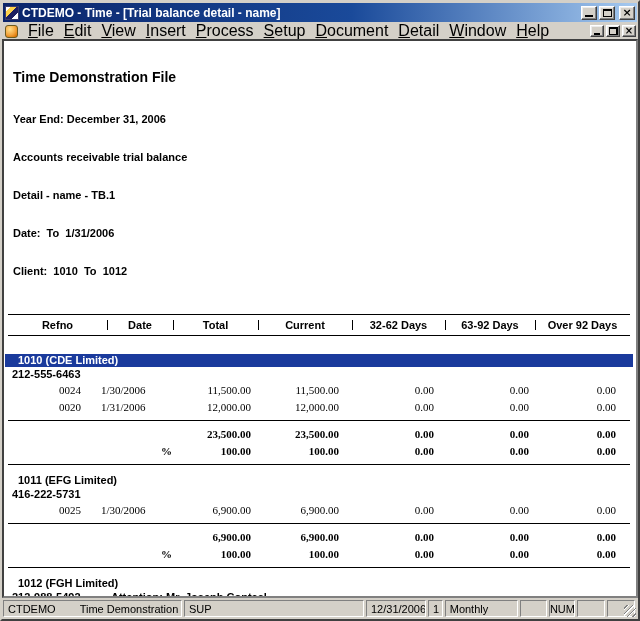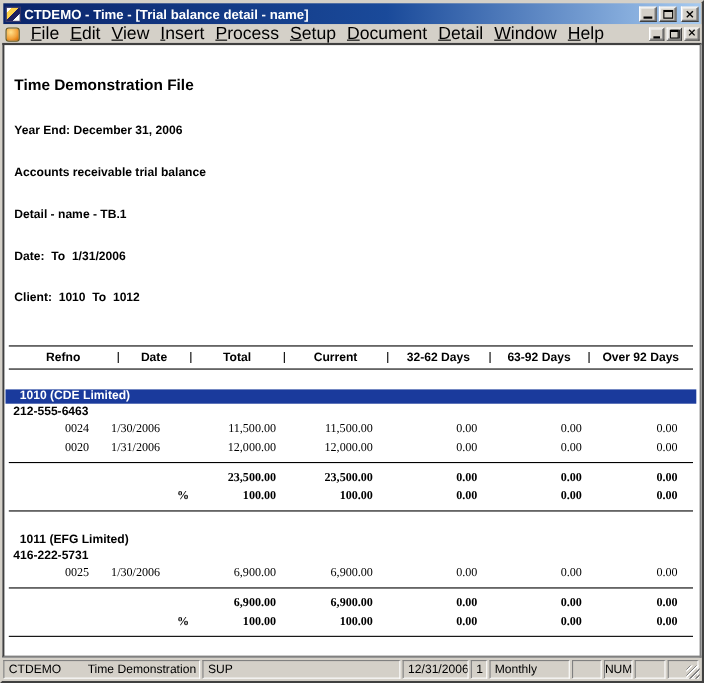--- a/index.html
+++ b/index.html
@@ -106,21 +106,21 @@
   .c5{width:95px; text-align:right;}
   .c6{width:95px; text-align:right;}
   .c7{width:87px; text-align:right;}
   .bold { font-weight:bold; }
 
   .client-bar {
     margin:18px 0 0 1px; width:628px; height:13px; line-height:13px;
     font-weight:bold; padding-left:13px;
   }
   .client-bar.highlight { background:#1a3a9c; color:#ffffff; }
-  .client-bar.plain { margin-top:19px; height:14px; line-height:14px; color:#000; }
+  .client-bar.plain { margin-top:8px; height:14px; line-height:14px; color:#000; }
   .info-row { margin-left:4px; height:15px; line-height:15px; font-weight:bold; display:flex; }
   .info-row .phone { width:100px; padding-left:4px; }
   .info-row .attention { padding-left:3px; }
 
   .rule { width:622px; margin:4px 0 5px 4px; border-top:1px solid #000; height:0; }
   .rule.tight { margin-bottom:4px; }
 
   
   .statusbar {
     flex:0 0 auto; height:21px; background:#d4d0c8; display:flex;

